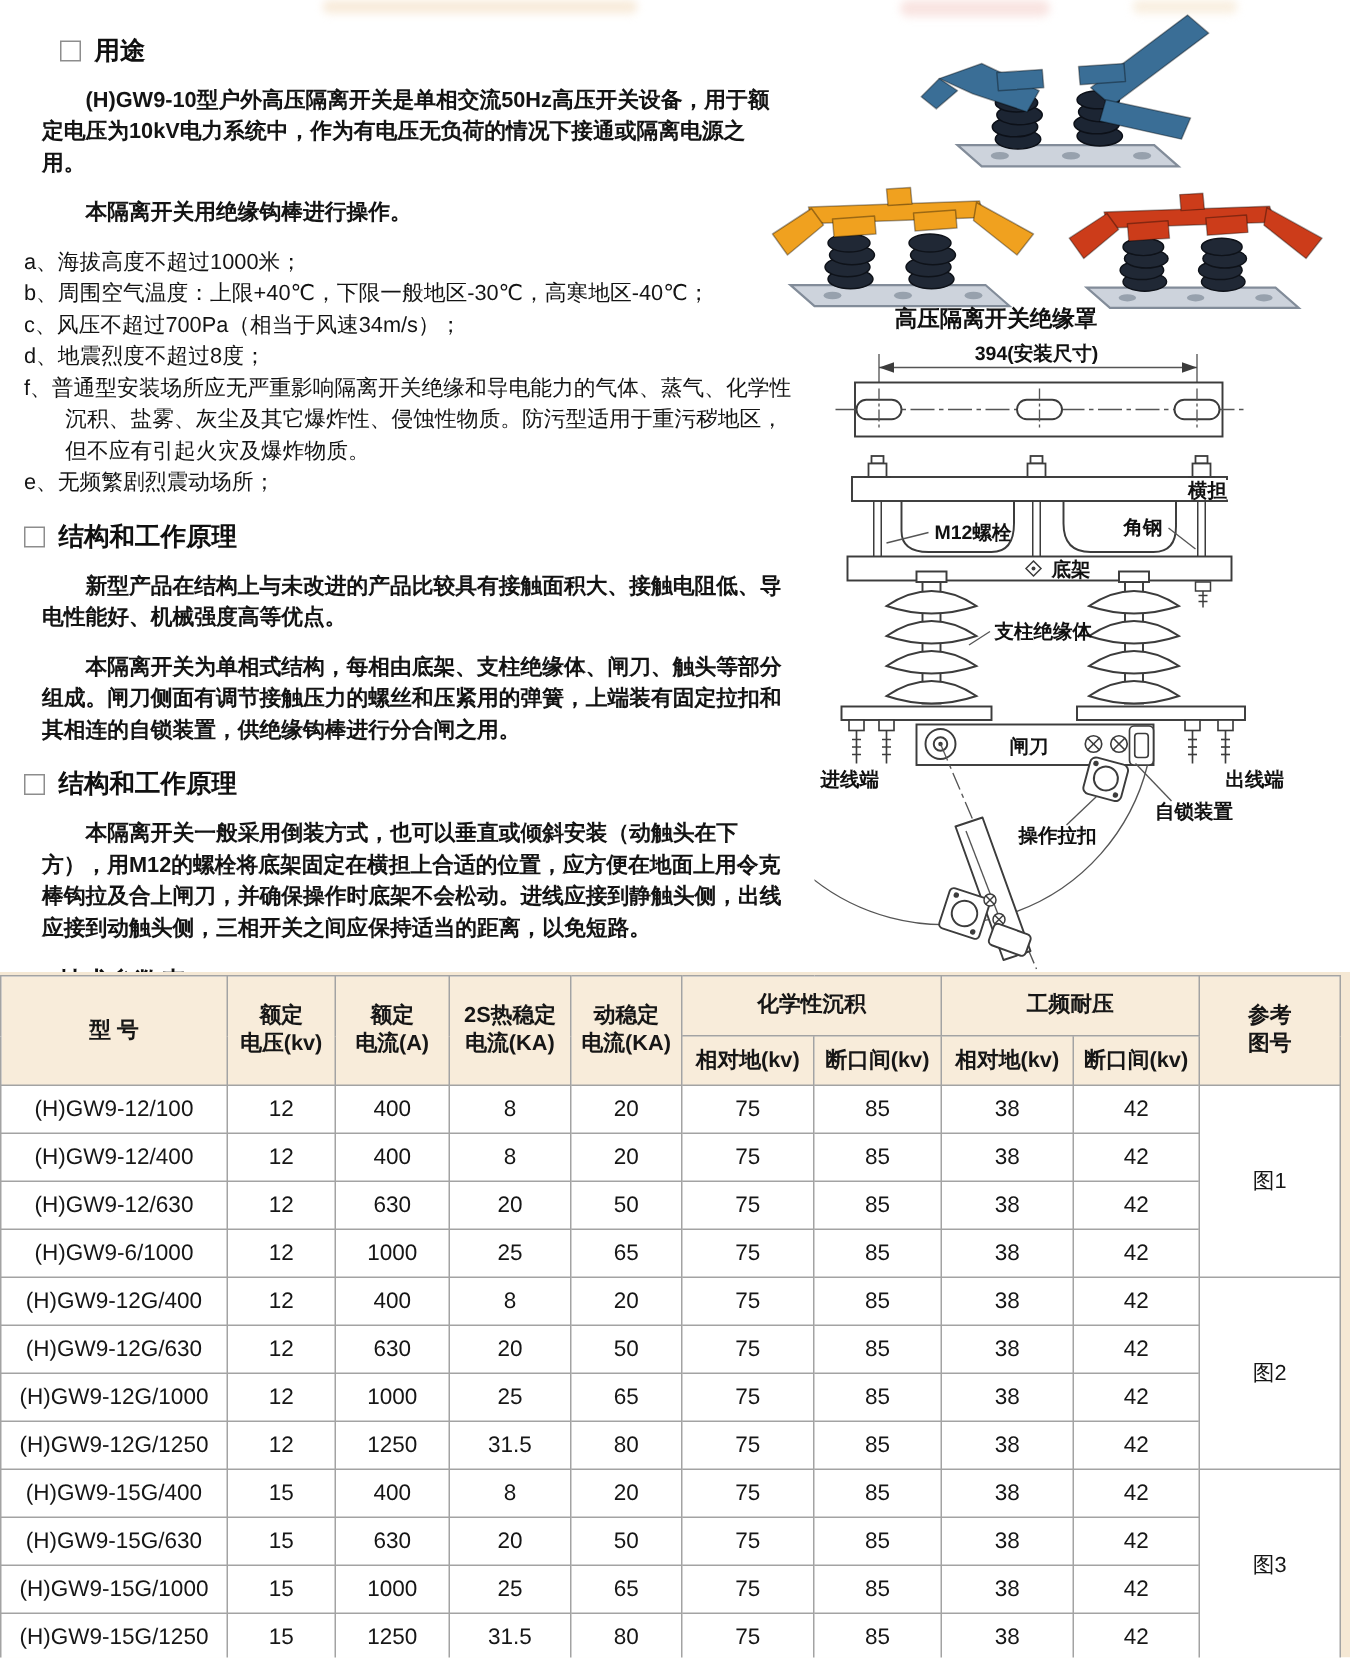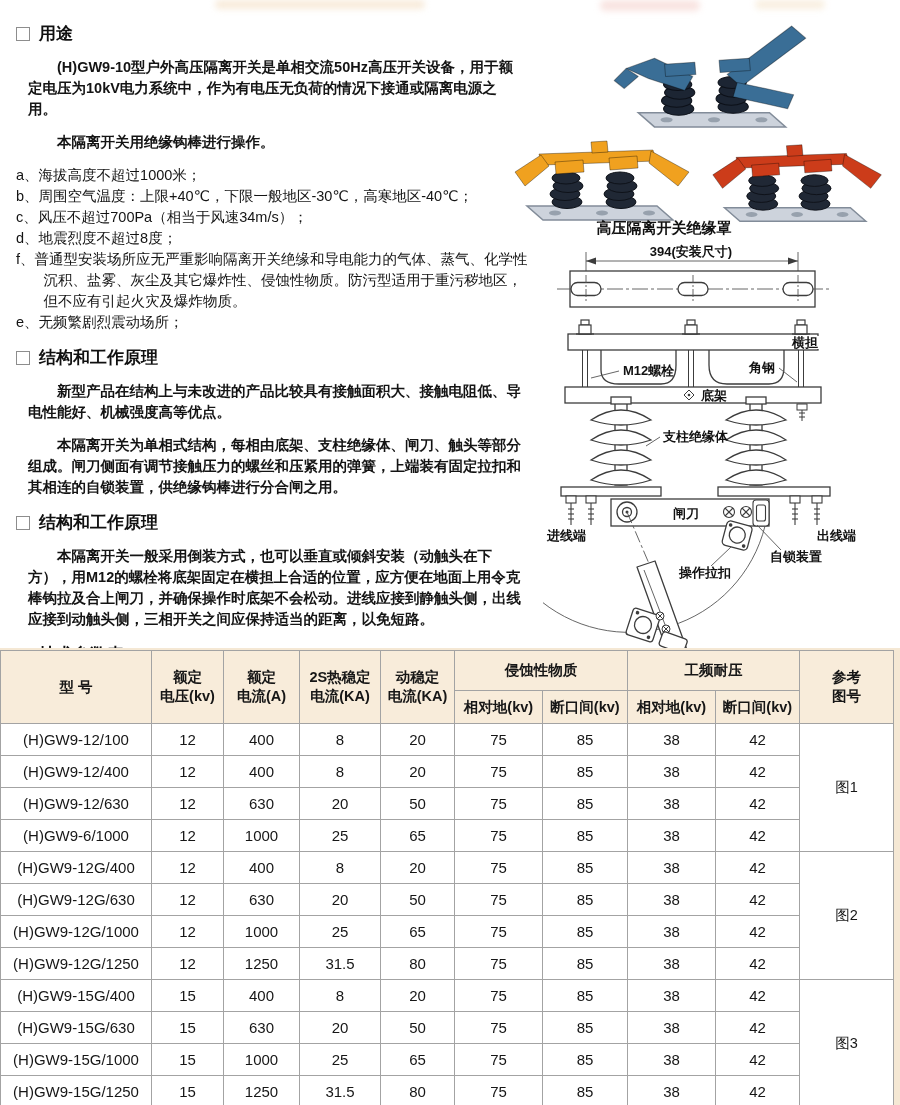--- a/index.html
+++ b/index.html
@@ -6,26 +6,26 @@
   body{
     width:900px;height:1105px;position:relative;overflow:hidden;
     background:#fff;color:#141414;
     font-family:"Liberation Sans","DejaVu Sans",sans-serif;
   }
   
   .top-area{position:absolute;left:0;top:0;width:900px;height:648px;overflow:hidden;}
   .smudge{position:absolute;border-radius:6px;filter:blur(3px);}
   .left-col{position:absolute;left:16px;top:18px;width:520px;}
   .sec-head{font-size:17px;font-weight:bold;margin:13px 0 7px 0;display:flex;align-items:center;gap:9px;color:#101010;}
-  .sec-head.first{margin-top:4px;}
+  .sec-head.first{margin-top:4px;margin-left:24px;}
   .sq{width:12px;height:12px;border:1.5px solid #8d8d8d;flex:0 0 auto;background:#fff;}
   .para{font-size:14.5px;font-weight:bold;line-height:21px;text-indent:2em;margin:12px;}
   .env-item{font-size:14.5px;font-weight:normal;line-height:21px;padding-left:1.9em;text-indent:-1.9em;}
   
-  .right-col{position:absolute;left:505px;top:22px;width:395px;height:642px;}
+  .right-col{position:absolute;left:505px;top:6px;width:395px;height:642px;}
   .photo{position:absolute;}
   .caption{position:absolute;top:197px;left:0;width:318px;text-align:center;font-size:15px;font-weight:bold;color:#111;}
   .diagram{position:absolute;left:38px;top:222px;}
   .dlab{font-size:13px;font-weight:bold;fill:#111;}
   .dline{stroke:#3c3c3c;stroke-width:1.3;fill:none;}
   .dthin{stroke:#555;stroke-width:0.9;fill:none;}
   .dfill{fill:#fff;stroke:#3c3c3c;stroke-width:1.3;}
   
   .table-section{position:absolute;left:0;top:648px;width:900px;height:457px;background:#f5e8d4;padding-top:2px;box-sizing:border-box;}
   table.spec{border-collapse:collapse;table-layout:fixed;width:893px;background:#fff;}
@@ -335,21 +335,21 @@
       <tr class="h1">
         <th rowspan="2">型 号</th>
         <th rowspan="2">额定
 电压(kv)</th>
         <th rowspan="2">额定
 电流(A)</th>
         <th rowspan="2">2S热稳定
 电流(KA)</th>
         <th rowspan="2">动稳定
 电流(KA)</th>
-        <th colspan="2">侵蚀性物质</th>
+        <th colspan="2">化学性沉积</th>
         <th colspan="2">工频耐压</th>
         <th rowspan="2">参考
 图号</th>
       </tr>
       <tr class="h2">
         <th>相对地(kv)</th>
         <th>断口间(kv)</th>
         <th>相对地(kv)</th>
         <th>断口间(kv)</th>
       </tr>

